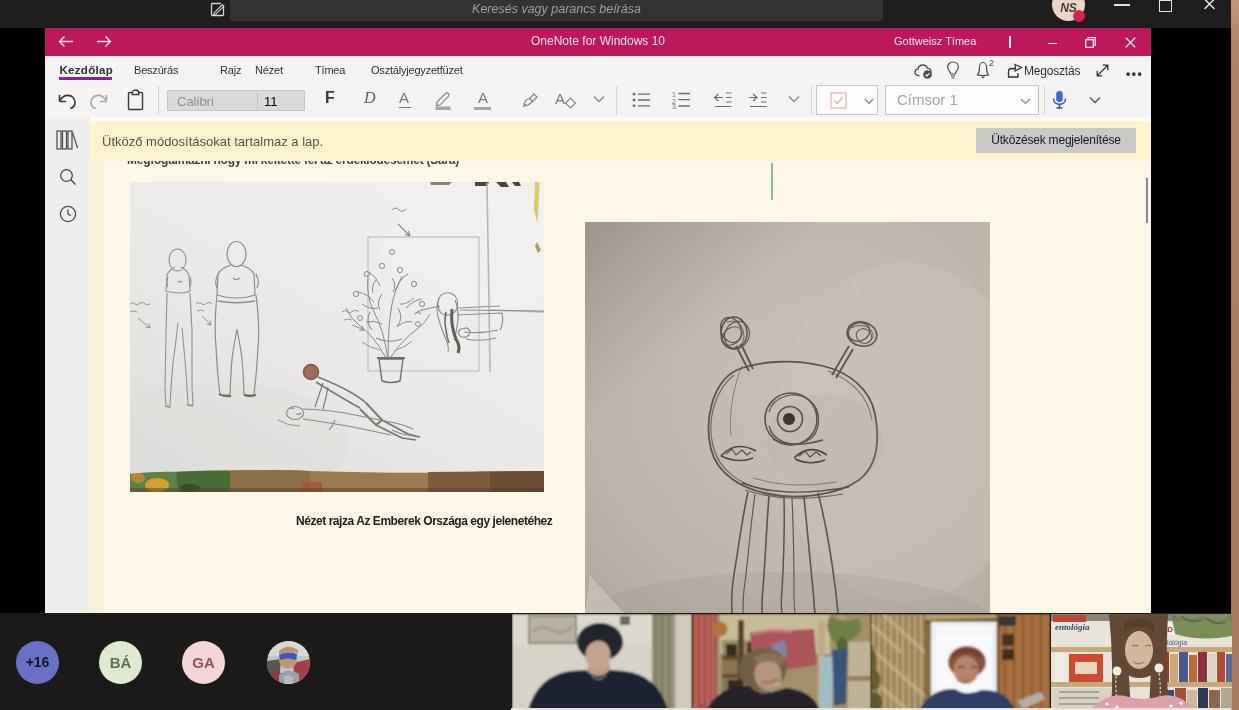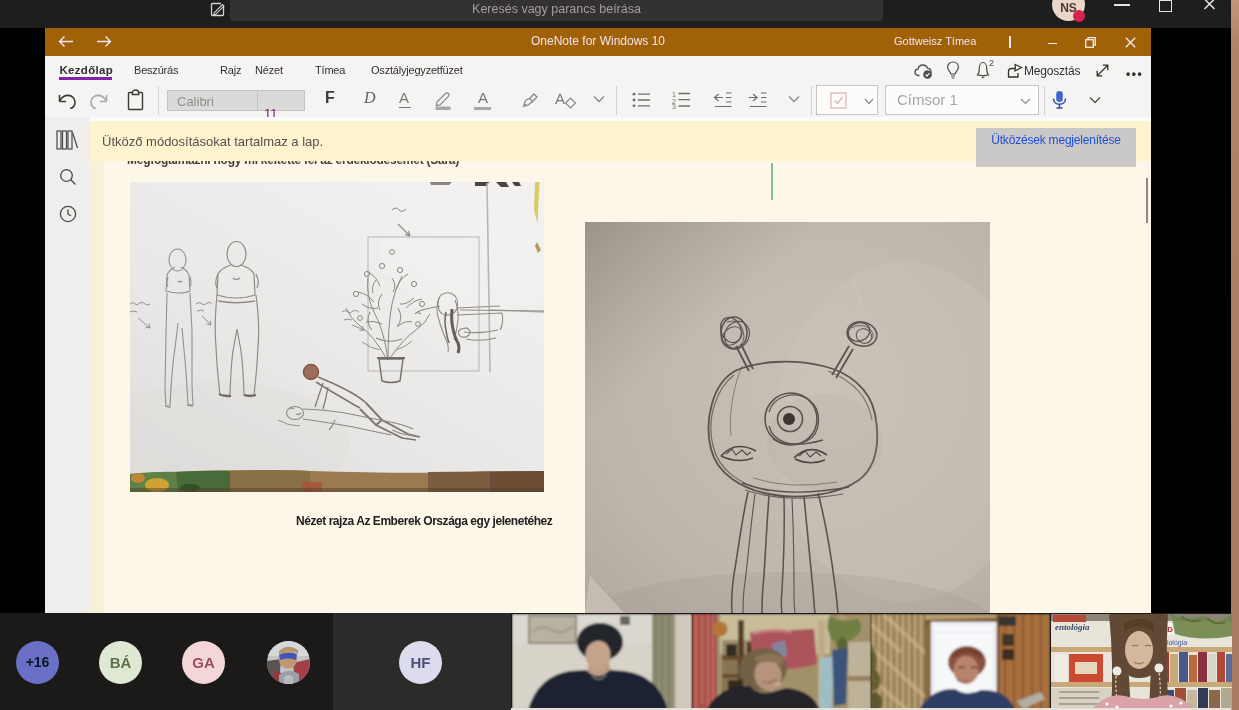--- a/index.html
+++ b/index.html
@@ -3,21 +3,21 @@
 <meta charset="utf-8">
 <style>
   html,body{margin:0;padding:0;}
   body{width:1239px;height:710px;position:relative;overflow:hidden;background:#000;
        font-family:"Liberation Sans",sans-serif;}
   .abs{position:absolute;}
 </style>
 </head>
 <body>
 
-<div class="abs" style="left:0;top:0;width:1231px;height:28px;background:#1f1e1e;">
+<div class="abs" style="left:0;top:0;width:1231px;height:28px;background:#1f1e1e;font-style:italic;">
   <svg class="abs" style="left:209px;top:1px;" width="17" height="17" viewBox="0 0 17 17">
     <path d="M12 2.5 H3.5 C2.9 2.5 2.5 2.9 2.5 3.5 V13.5 C2.5 14.1 2.9 14.5 3.5 14.5 H13.5 C14.1 14.5 14.5 14.1 14.5 13.5 V5" fill="none" stroke="#d8d6d4" stroke-width="1.3"></path>
     <path d="M5.2 11.8 L13.4 3.6 L14.9 5.1 L6.7 13.3 L4.7 13.8 Z" fill="none" stroke="#d8d6d4" stroke-width="1.1"></path>
   </svg>
   <div class="abs" style="left:230px;top:0;width:653px;height:21px;background:#333131;border-radius:0 0 3px 3px;
        color:#a29f9d;font-size:12.5px;text-align:center;line-height:19px;">Keresés vagy parancs beírása</div>
 
   <div class="abs" style="left:1052px;top:-12px;width:33px;height:33px;border-radius:50%;background:#ecd6ca;overflow:hidden;">
      <div class="abs" style="left:0;top:13px;width:33px;text-align:center;color:#4a3a33;font-size:12px;font-weight:bold;">NS</div>
   </div>
@@ -28,21 +28,21 @@
   <svg class="abs" style="left:1204px;top:-1px;" width="11" height="11" viewBox="0 0 11 11">
     <path d="M0.5 0 L10.5 10 M10.5 0 L0.5 10" stroke="#e6e4e2" stroke-width="1.5"></path>
   </svg>
 </div>
 
 <div class="abs" style="left:1231px;top:0;width:8px;height:710px;
      background:linear-gradient(180deg,#c29778 0%,#b18465 6%,#a87c62 60%,#a87c62 100%);"></div>
 
 <div class="abs" style="left:45px;top:28px;width:1106px;height:585px;background:#f6f4f2;overflow:hidden;">
 
-  <div class="abs" style="left:0;top:0;width:1106px;height:28px;background:#a16207;color:#f0e2f6;">
+  <div class="abs" style="left:0;top:0;width:1106px;height:28px;background:#be185d;color:#f0e2f6;">
     <svg class="abs" style="left:13px;top:7px;" width="16" height="13" viewBox="0 0 16 13">
       <path d="M15 6.5 H2 M6.5 1.5 L1.5 6.5 L6.5 11.5" stroke="#f4eaf8" stroke-width="1.4" fill="none"></path>
     </svg>
     <svg class="abs" style="left:51px;top:7px;" width="16" height="13" viewBox="0 0 16 13">
       <path d="M1 6.5 H14 M9.5 1.5 L14.5 6.5 L9.5 11.5" stroke="#f4eaf8" stroke-width="1.4" fill="none"></path>
     </svg>
     <div class="abs" style="left:0;top:0;width:1106px;text-align:center;font-size:12px;line-height:27px;">OneNote for Windows 10</div>
     <div class="abs" style="left:849px;top:0;font-size:11px;line-height:27px;">Gottweisz Tímea</div>
     <div class="abs" style="left:964px;top:8px;width:1.5px;height:12px;background:#efe6f4;"></div>
     <div class="abs" style="left:1003px;top:15px;width:9px;height:1.4px;background:#f4eaf8;"></div>
@@ -100,21 +100,21 @@
     </svg>
     <svg class="abs" style="left:81px;top:5px;" width="19" height="23" viewBox="0 0 19 23">
       <rect x="2.5" y="3.5" width="14" height="17" rx="1" fill="none" stroke="#3b3936" stroke-width="1.4"></rect>
       <path d="M6.5 3.5 C6.5 2 7.8 1 9.5 1 C11.2 1 12.5 2 12.5 3.5 L12.8 5.5 H6.2 Z" fill="#f6f4f2" stroke="#3b3936" stroke-width="1.3"></path>
     </svg>
     <div class="abs" style="left:113px;top:2px;width:1px;height:29px;background:#d4d2d0;"></div>
 
     <div class="abs" style="left:122px;top:6px;width:138px;height:21px;background:#dcdad8;border:1px solid #c6c4c2;box-sizing:border-box;">
       <div class="abs" style="left:9px;top:2.5px;font-size:13px;color:#908e8c;">Calibri</div>
       <div class="abs" style="left:89px;top:0;width:1px;height:19px;background:#c6c4c2;"></div>
-      <div class="abs" style="left:96px;top:2.5px;font-size:13px;color:#701a75;margin-top:12px;">11</div>
+      <div class="abs" style="left:96px;top:2.5px;font-size:13px;color:#000000;">11</div>
     </div>
     <div class="abs" style="left:280px;top:5px;font-size:16px;font-weight:bold;color:#3b3a39;">F</div>
     <div class="abs" style="left:319px;top:5px;font-size:16px;font-style:italic;color:#605e5c;font-family:'Liberation Serif',serif;">D</div>
     <div class="abs" style="left:354px;top:5px;font-size:15px;color:#7a7876;">A</div>
     <div class="abs" style="left:354px;top:23px;width:12px;height:1.4px;background:#7a7876;"></div>
     <svg class="abs" style="left:388px;top:5px;" width="20" height="21" viewBox="0 0 20 21">
       <path d="M4 13 L12.5 4.5 C13.3 3.7 14.6 3.7 15.4 4.5 C16.2 5.3 16.2 6.6 15.4 7.4 L7 15.9 L3.4 16.6 Z" fill="none" stroke="#8a8886" stroke-width="1.2"></path>
       <rect x="2.5" y="17.5" width="15" height="3.5" fill="#a8a6a4"></rect>
     </svg>
     <div class="abs" style="left:433px;top:5px;font-size:15px;color:#7a7876;">A</div>
@@ -391,21 +391,21 @@
         <path d="M199 276 C200 318 198 350 197 368 C196 378 196 385 197 391" stroke-width="1.5"></path>
         <path d="M207 276 C209 320 209 352 209 370 C209 378 209 385 210 391" stroke-width="1.1"></path>
         <path d="M219 275 C223 318 226 348 228 368 C229 378 229 385 230 391" stroke-width="1.6"></path>
         <path d="M233 271 C242 305 247 340 250 364 C252 376 252 384 253 391" stroke-width="1.6"></path>
       </g>
     </svg>
   </div>
 
   <div class="abs" style="left:45px;top:93px;width:1061px;height:40px;background:#fdf3cf;">
     <div class="abs" style="left:12px;top:13px;font-size:13px;color:#55524e;">Ütköző módosításokat tartalmaz a lap.</div>
-    <div class="abs" style="left:886px;top:7px;width:160px;height:39px;background:#cbc9c8;color:#1d4ed8;
+    <div class="abs" style="left:886px;top:7px;width:160px;height:25px;background:#cbc9c8;color:#0f172a;
          font-size:12px;letter-spacing:-0.2px;text-align:center;line-height:25px;">Ütközések megjelenítése</div>
   </div>
 </div>
 
 <div class="abs" style="left:0;top:613px;width:1231px;height:97px;background:#1b1a19;">
   <div class="abs" style="left:16px;top:28px;width:43px;height:43px;border-radius:50%;background:#6a70c6;
        color:#0f172a;font-size:14px;font-weight:bold;text-align:center;line-height:43px;">+16</div>
   <div class="abs" style="left:99px;top:28px;width:43px;height:43px;border-radius:50%;background:#dfe8d2;
        color:#5c7149;font-size:15px;font-weight:bold;text-align:center;line-height:43px;">BÁ</div>
   <div class="abs" style="left:182px;top:28px;width:43px;height:43px;border-radius:50%;background:#f2d6d8;
@@ -417,24 +417,20 @@
     <path d="M0 20 L14 18 L12 43 L0 43 Z" fill="#5c5450"></path>
     <path d="M26 22 L43 18 L43 43 L28 43 Z" fill="#a24048"></path>
     <path d="M8 30 L20 34 L16 43 L4 43 Z" fill="#96343e"></path>
     <ellipse cx="21" cy="18" rx="9" ry="10" fill="#c09878"></ellipse>
     <path d="M12 14 Q21 5 31 13 L31 9 Q21 2 12 10 Z" fill="#b59468"></path>
     <path d="M12 14 Q20 10 30 13 L29 19 Q21 16 13 19 Z" fill="#4456b8"></path>
     <path d="M12 34 Q21 26 32 33 L32 43 L12 43 Z" fill="#9aa0aa"></path>
     <path d="M17 36 Q21 32 26 36 L26 43 L17 43 Z" fill="#b8bcc2"></path>
   </svg>
 
-  <div class="abs" style="left:333px;top:0;width:178px;height:97px;background:#2c2b2a;">
-    <div class="abs" style="left:66px;top:28px;width:43px;height:43px;border-radius:50%;background:#dcdcee;
-         color:#4e5078;font-size:15px;font-weight:bold;text-align:center;line-height:43px;">HF</div>
-  </div>
 
   <svg class="abs" style="left:511.5px;top:1px;" width="180" height="96" viewBox="0 0 180 96">
     <defs>
         <filter id="b1" x="-5%" y="-5%" width="110%" height="110%">
           <feGaussianBlur stdDeviation="0.8"></feGaussianBlur>
         </filter>
       </defs>
     <g filter="url(#b1)">
     <rect width="180" height="96" fill="#d7d3c9"></rect>
     <rect x="0" y="0" width="180" height="30" fill="#dcd8cf"></rect>

